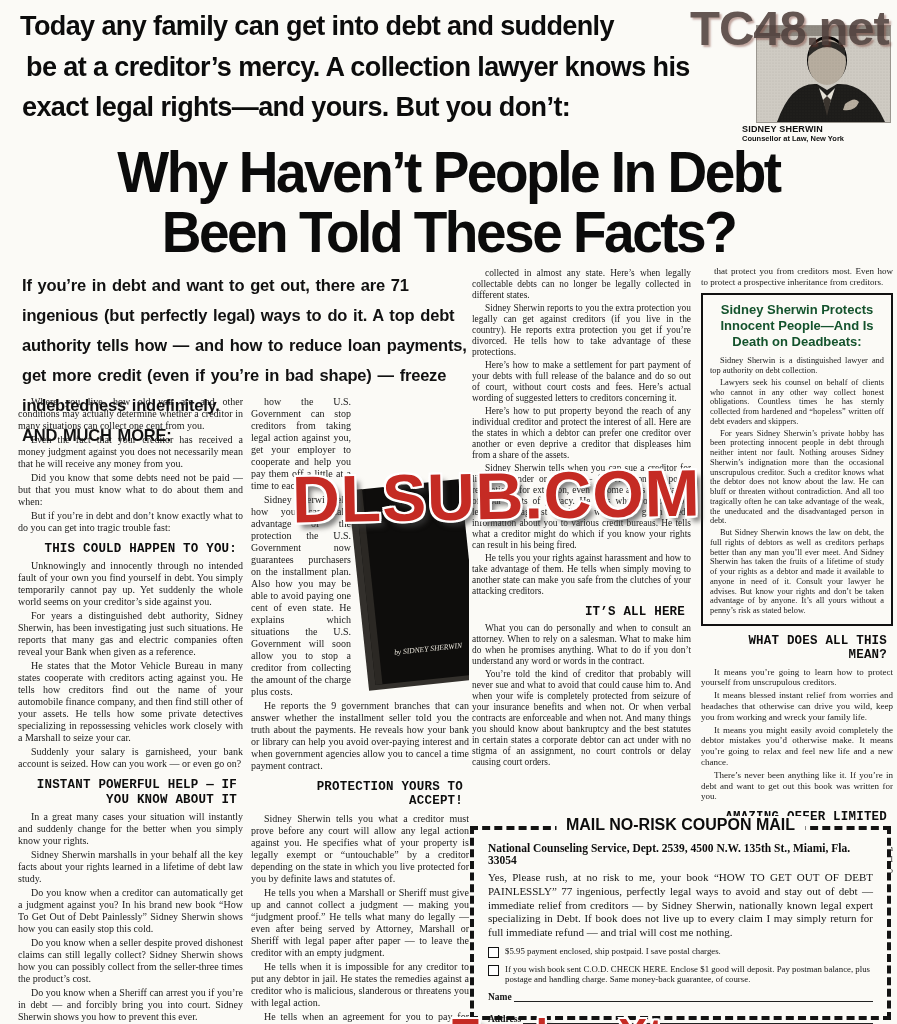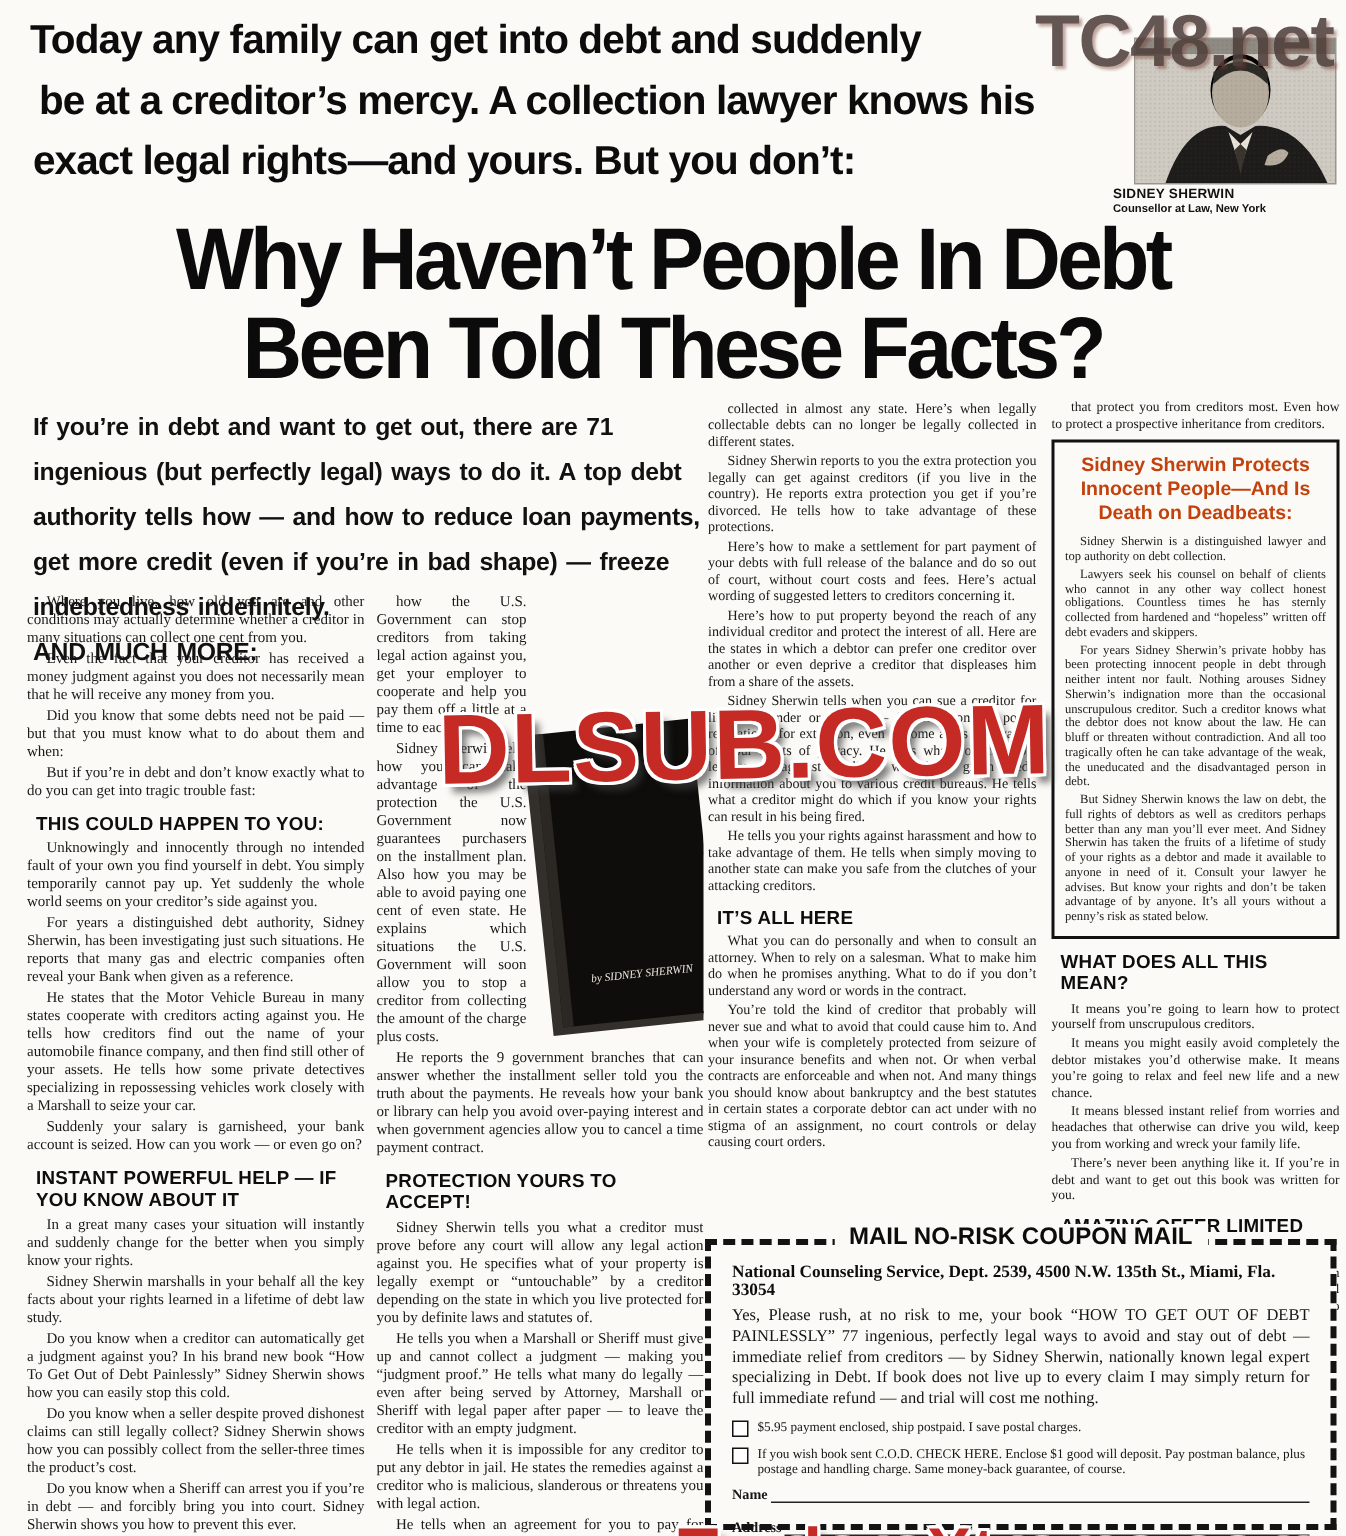--- a/index.html
+++ b/index.html
@@ -57,41 +57,41 @@
     left:22px;top:270px;width:446px;
     font-family:"Liberation Sans", sans-serif;font-weight:bold;
     font-size:16.5px;line-height:1.82;color:#111;word-spacing:1.5px;letter-spacing:-0.2px;
   }
   .intro .more{margin-top:0px;}
 
   
   .col{position:absolute;text-align:justify;color:#191919;}
   .col-p{margin:0 0 2px;text-indent:13px;}
   .col-h{
-    font-family:Liberation Sans, sans-serif;font-weight:bold;
-    font-size:12.5px;line-height:1.15;text-align:left;text-indent:0;
+    font-family:Liberation Mono, monospace;font-weight:bold;
+    font-size:12.5px;line-height:1.15;text-align:right;text-indent:0;
     margin:8px 6px 4px;color:#0d0d0d;letter-spacing:.2px;
   }
   .col1{left:18px;top:396px;width:225px;height:628px;overflow:hidden;font-size:10px;line-height:1.2;}
   .col2{left:251px;top:396px;width:218px;height:628px;overflow:hidden;font-size:10px;line-height:1.2;}
   .col3{left:472px;top:268px;width:219px;height:556px;overflow:hidden;font-size:9.4px;line-height:1.17;}
   .col4{left:701px;top:266px;width:192px;font-size:9px;line-height:1.2;}
 
   
   .book-float{float:right;width:122px;height:208px;margin:84px -10px 4px 6px;position:relative;}
   .book{position:absolute;left:8px;top:4px;width:106px;height:196px;background:#0e0d0c;
     transform:rotate(-6deg);box-shadow:-7px 5px 0 #33302c, -1px 1px 0 #555;}
   .book .spine{position:absolute;left:0;top:0;width:7px;height:100%;background:#2b2824;}
   .book .b-author{position:absolute;left:10px;bottom:26px;width:92px;text-align:center;
     color:#e8e4da;font-family:"Liberation Serif", serif;font-style:italic;font-size:7.5px;}
 
   
   .pbox{border:2px solid #111;padding:7px 7px 6px;margin:5px 0 7px;background:#fbfaf6;}
   .pbox-title{font-family:"Liberation Sans", sans-serif;font-weight:bold;font-size:13px;
-    line-height:1.25;text-align:center;margin:0 0 6px;color:#c2410c;}
+    line-height:1.25;text-align:center;margin:0 0 6px;color:#14532d;}
   .pbox p{margin:0 0 2px;text-indent:10px;font-size:8.4px;line-height:1.16;text-align:justify;}
 
   .sig-wrap{margin:8px 0 0 8px;}
 
   
   .coupon{left:470px;top:826px;width:413px;height:186px;border:4px dashed #131313;
     background:#fbfaf6;z-index:20;}
   .coupon-title{position:absolute;top:-14px;left:50%;transform:translateX(-50%);
     background:#fbfaf6;padding:0 10px;white-space:nowrap;
     font-family:"Liberation Sans", sans-serif;font-weight:bold;font-size:16px;color:#0c0c0c;}
@@ -213,22 +213,22 @@
         <p class="col-p">Sidney Sherwin is a distinguished lawyer and top authority on debt collection.</p>
         <p class="col-p">Lawyers seek his counsel on behalf of clients who cannot in any other way collect honest obligations. Countless times he has sternly collected from hardened and “hopeless” written off debt evaders and skippers.</p>
         <p class="col-p">For years Sidney Sherwin’s private hobby has been protecting innocent people in debt through neither intent nor fault. Nothing arouses Sidney Sherwin’s indignation more than the occasional unscrupulous creditor. Such a creditor knows what the debtor does not know about the law. He can bluff or threaten without contradiction. And all too tragically often he can take advantage of the weak, the uneducated and the disadvantaged person in debt.</p>
         <p class="col-p">But Sidney Sherwin knows the law on debt, the full rights of debtors as well as creditors perhaps better than any man you’ll ever meet. And Sidney Sherwin has taken the fruits of a lifetime of study of your rights as a debtor and made it available to anyone in need of it. Consult your lawyer he advises. But know your rights and don’t be taken advantage of by anyone. It’s all yours without a penny’s risk as stated below.</p>
       </div>
   </div>
 
   <div>
       <div class="col-h">WHAT DOES ALL THIS MEAN?</div>
       <p class="col-p">It means you’re going to learn how to protect yourself from unscrupulous creditors.</p>
+      <p class="col-p">It means blessed instant relief from worries and headaches that otherwise can drive you wild, keep you from working and wreck your family life.</p>
       <p class="col-p">It means you might easily avoid completely the debtor mistakes you’d otherwise make. It means you’re going to relax and feel new life and a new chance.</p>
-      <p class="col-p">It means blessed instant relief from worries and headaches that otherwise can drive you wild, keep you from working and wreck your family life.</p>
       <p class="col-p">There’s never been anything like it. If you’re in debt and want to get out this book was written for you.</p>
       <div class="col-h">AMAZING OFFER LIMITED SUPPLY</div>
       <p class="col-p">But let Sidney Sherwin show you for yourself in your own home at our risk. Unless the book does all you have been led to expect simply return it for no cost at all. Could anything be fairer?</p>
     </div>
 
   <div class="sig-wrap">
     <svg width="170" height="62" viewBox="0 0 180 70">
       <path d="M22 44 C14 26 40 10 47 24 C52 36 30 54 22 46 C30 40 44 30 52 28
                C64 22 74 38 63 48 C78 30 96 26 93 40 C91 50 103 34 112 36
                C119 38 119 48 128 39 C137 30 150 44 168 33" stroke="#141414" stroke-width="5.5" fill="none" stroke-linecap="round"></path>

